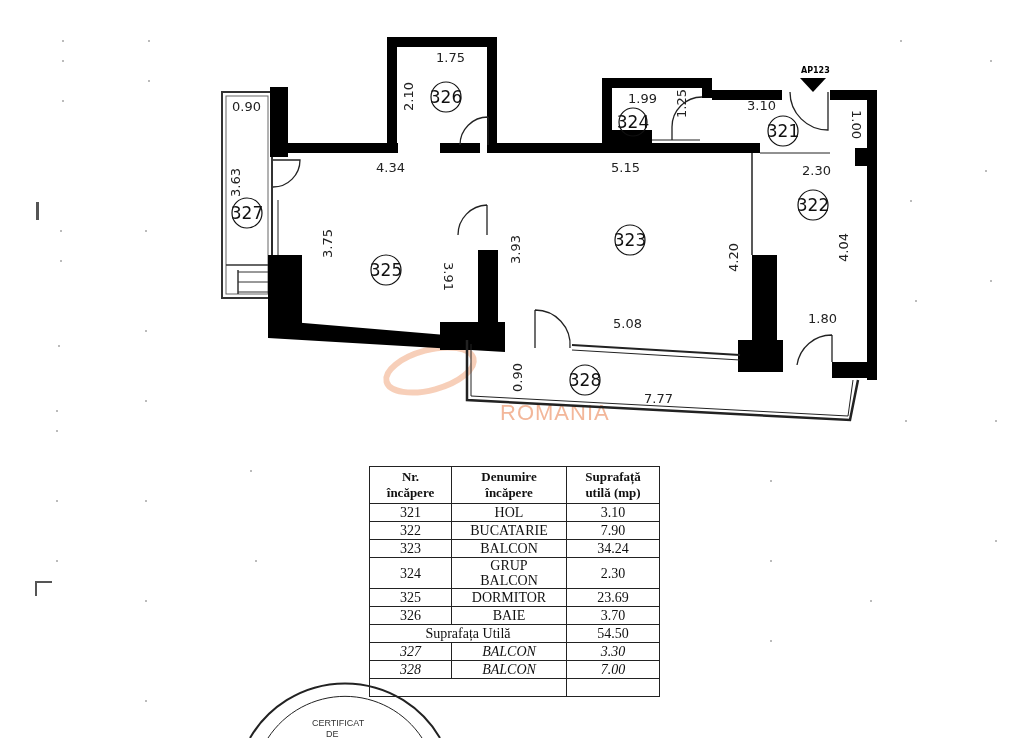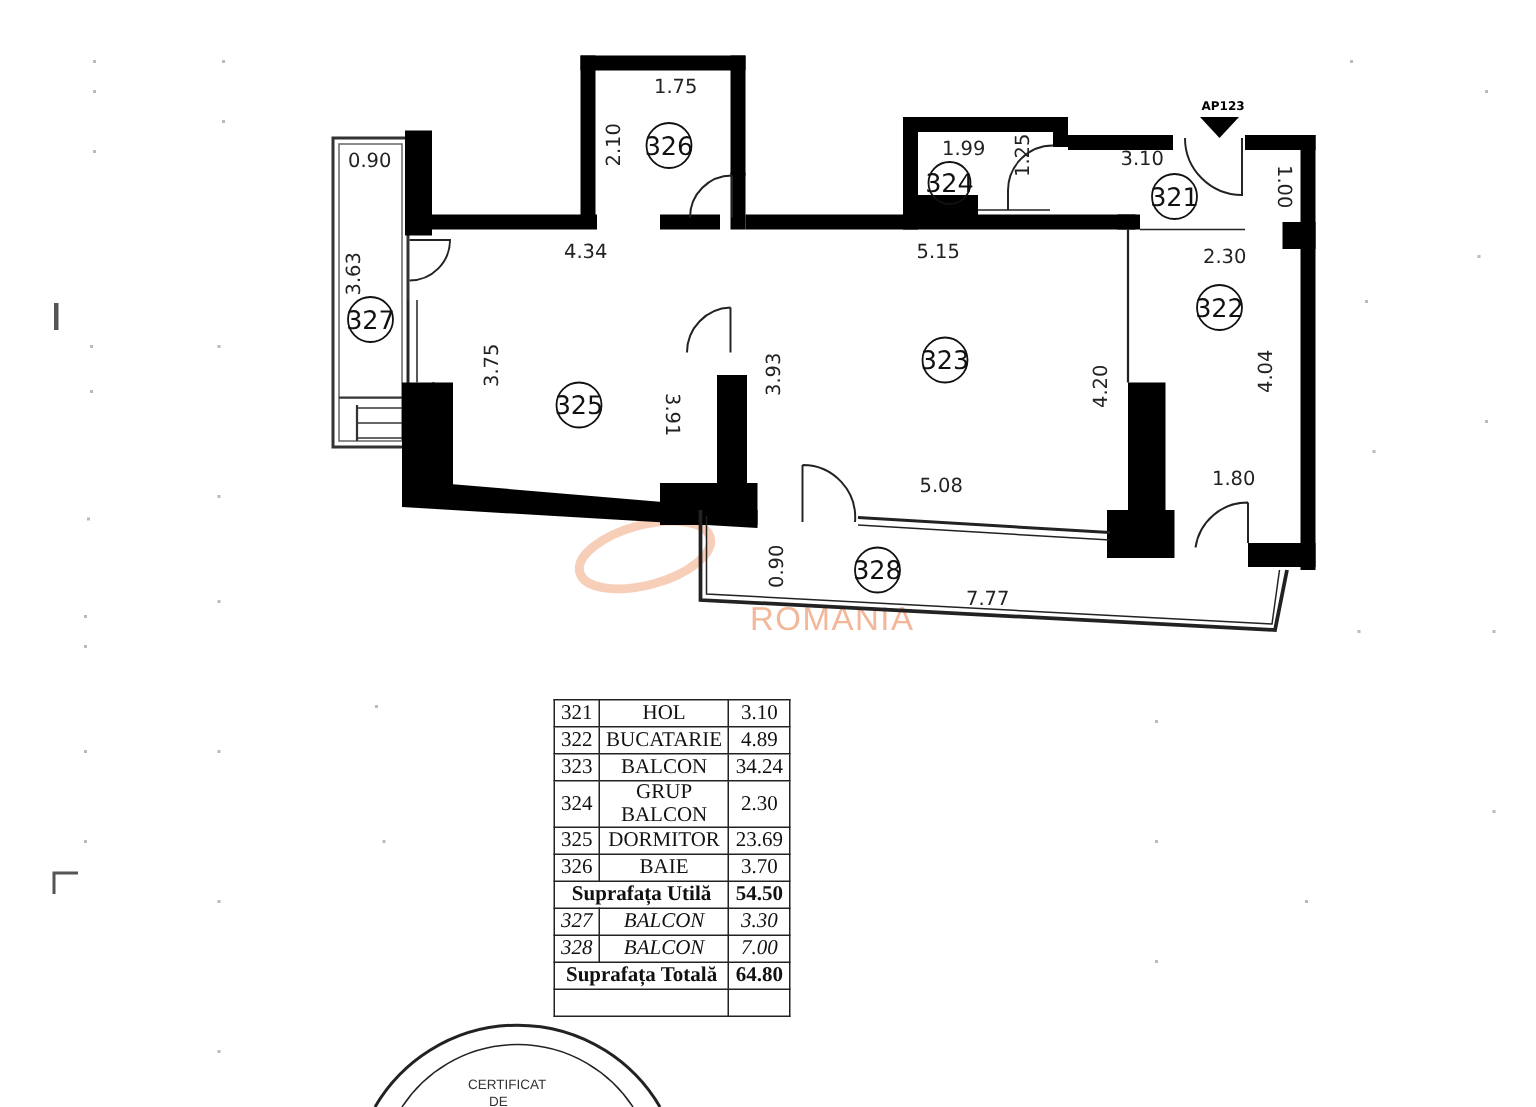--- a/index.html
+++ b/index.html
@@ -8,21 +8,21 @@
     .dim { font-family: "DejaVu Sans", sans-serif; font-size: 13px; fill: #222; }
     .rid { font-family: "DejaVu Sans", sans-serif; font-size: 17px; fill: #111; }
     .wm1 { font-family: "Liberation Sans", sans-serif; font-size: 22px; fill: #f3b79a; letter-spacing: 1px; }
     table.rooms { position: absolute; left: 369px; top: 466px; border-collapse: collapse; font-family: "Liberation Serif", serif; font-size: 14px; color: #111; }
     table.rooms td, table.rooms th { border: 1.5px solid #222; text-align: center; padding: 0 4px; line-height: 15px; height: 17px; }
     table.rooms th { font-weight: bold; font-size: 13px; line-height: 16px; padding: 2px 4px; }
     table.rooms .c1 { width: 73px; }
     table.rooms .c2 { width: 106px; }
     table.rooms .c3 { width: 84px; }
     table.rooms .ital { font-style: italic; }
-    table.rooms .bold { font-weight: bold; }
+    table.rooms .bold { font-weight: normal; }
     .stamp-text { font-family: "Liberation Sans", sans-serif; font-size: 9px; fill: #333; }
   </style>
 </head>
 <body>
 
 <svg id="plan" viewBox="0 0 1024 738" xmlns="http://www.w3.org/2000/svg">
 
   <g fill="#bbb">
     <rect x="62" y="40" width="2" height="2"></rect>
       <rect x="62" y="60" width="2" height="2"></rect>
@@ -192,29 +192,34 @@
   <g>
     <path d="M250 738 A110 110 0 0 1 440 738" fill="none" stroke="#222" stroke-width="2"></path>
     <path d="M268 738 A92 92 0 0 1 422 738" fill="none" stroke="#222" stroke-width="1"></path>
     <text class="stamp-text" x="312" y="726">CERTIFICAT</text>
     <text class="stamp-text" x="326" y="737">DE</text>
   </g>
 </svg>
 
 <table class="rooms">
   <tbody>
+      <tr>
+    <th class="c1"><span>Nr.</span><br><span>încăpere</span></th>
+    <th class="c2"><span>Denumire</span><br><span>încăpere</span></th>
+    <th class="c3"><span>Suprafață</span><br><span>utilă (mp)</span></th>
+  </tr>
   <tr>
     <td>321</td>
     <td>HOL</td>
     <td>3.10</td>
   </tr>
   <tr>
     <td>322</td>
     <td>BUCATARIE</td>
-    <td>4.89</td>
+    <td>7.90</td>
   </tr>
   <tr>
     <td>323</td>
     <td>BALCON</td>
     <td>34.24</td>
   </tr>
   <tr>
     <td>324</td>
     <td><span>GRUP</span><br><span>BALCON</span></td>
     <td>2.30</td>
@@ -237,21 +242,17 @@
     <td class="ital">327</td>
     <td class="ital">BALCON</td>
     <td class="ital">3.30</td>
   </tr>
   <tr>
     <td class="ital">328</td>
     <td class="ital">BALCON</td>
     <td class="ital">7.00</td>
   </tr>
   <tr>
-    <td colspan="2" class="bold">Suprafața Totală</td>
-    <td class="bold">64.80</td>
-  </tr>
-  <tr>
     <td colspan="2">&nbsp;</td>
     <td>&nbsp;</td>
   </tr>
 </tbody>
   </table>
 
 </body></html>

